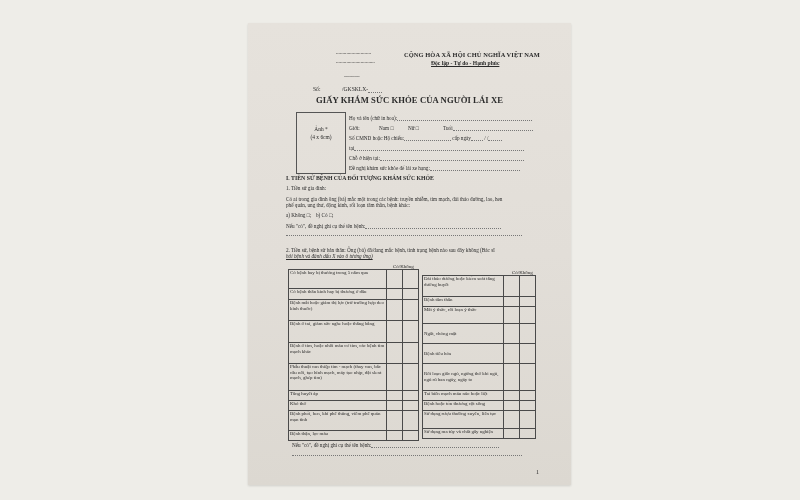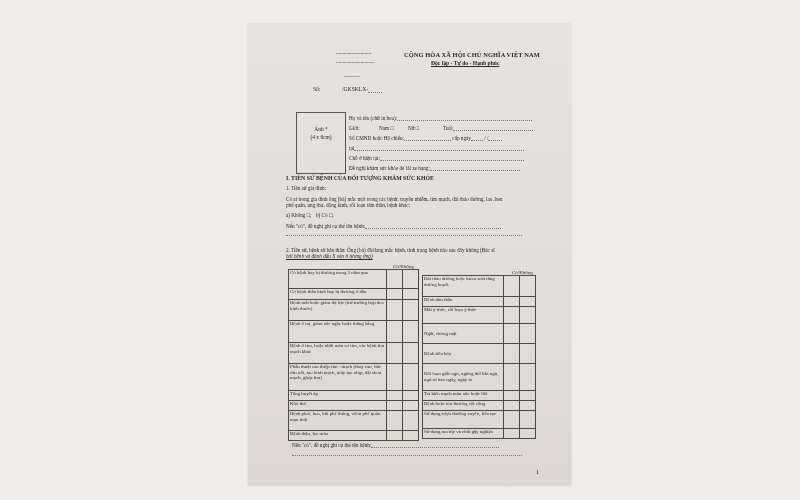--- a/index.html
+++ b/index.html
@@ -41,20 +41,21 @@
   <div class="abs tiny" style="left:96px;top:48px;">______</div>
 
   <div class="abs nat" style="left:156px;top:28px;">CỘNG HÒA XÃ HỘI CHỦ NGHĨA VIỆT NAM</div>
   <div class="abs motto" style="left:183px;top:37px;">Độc lập - Tự do - Hạnh phúc</div>
 
   <div class="abs small" style="left:65px;top:63px;">Số:</div>
   <div class="abs small" style="left:94px;top:63px;">
     <span>/GKSKLX-</span><span class="dots" style="width:14px;"></span>
   </div>
 
+  <div class="abs title" style="left:68px;top:72px;">GIẤY KHÁM SỨC KHỎE CỦA NGƯỜI LÁI XE</div>
 
   <div class="photo" style="left:48px;top:89px;width:48px;height:60px;">
     <span style="margin-top:13px;">Ảnh *</span>
     <span style="margin-top:2px;">(4 x 6cm)</span>
   </div>
 
   <div class="abs tiny" style="left:101px;top:92px;">
     <span>Họ và tên (chữ in hoa):</span><span class="dots" style="width:135px;"></span>
   </div>
   <div class="abs tiny" style="left:101px;top:102px;">

